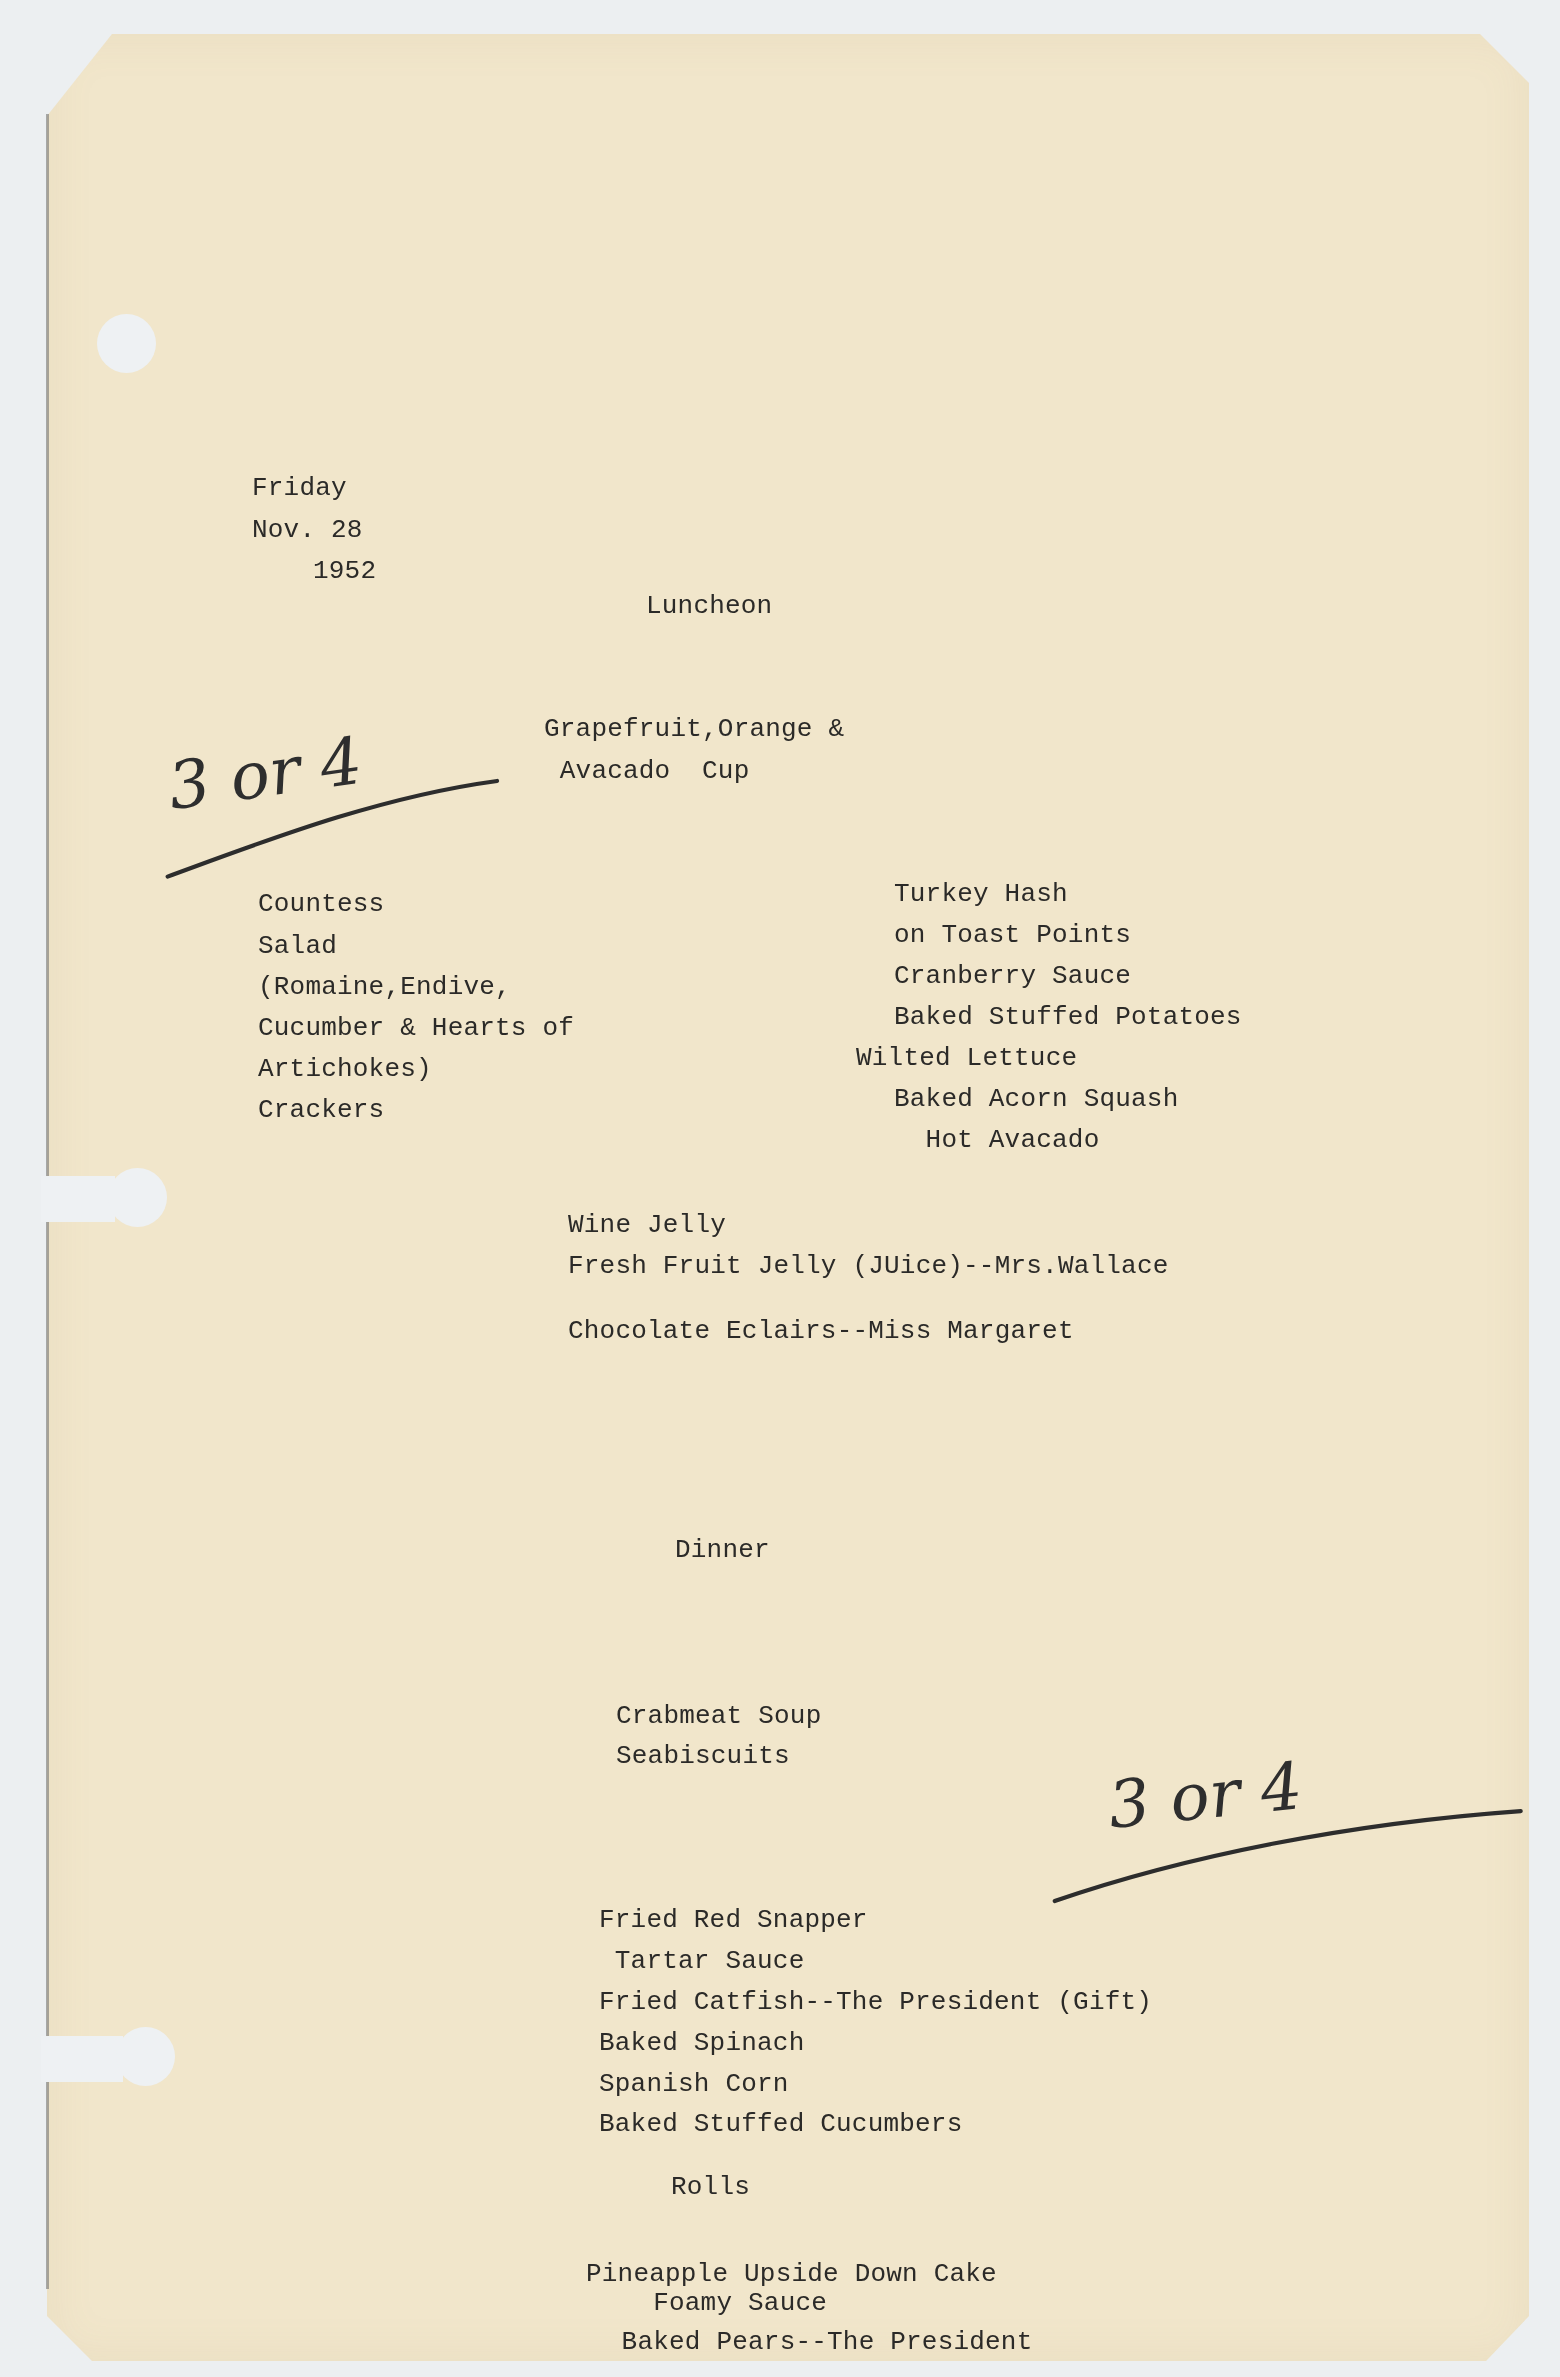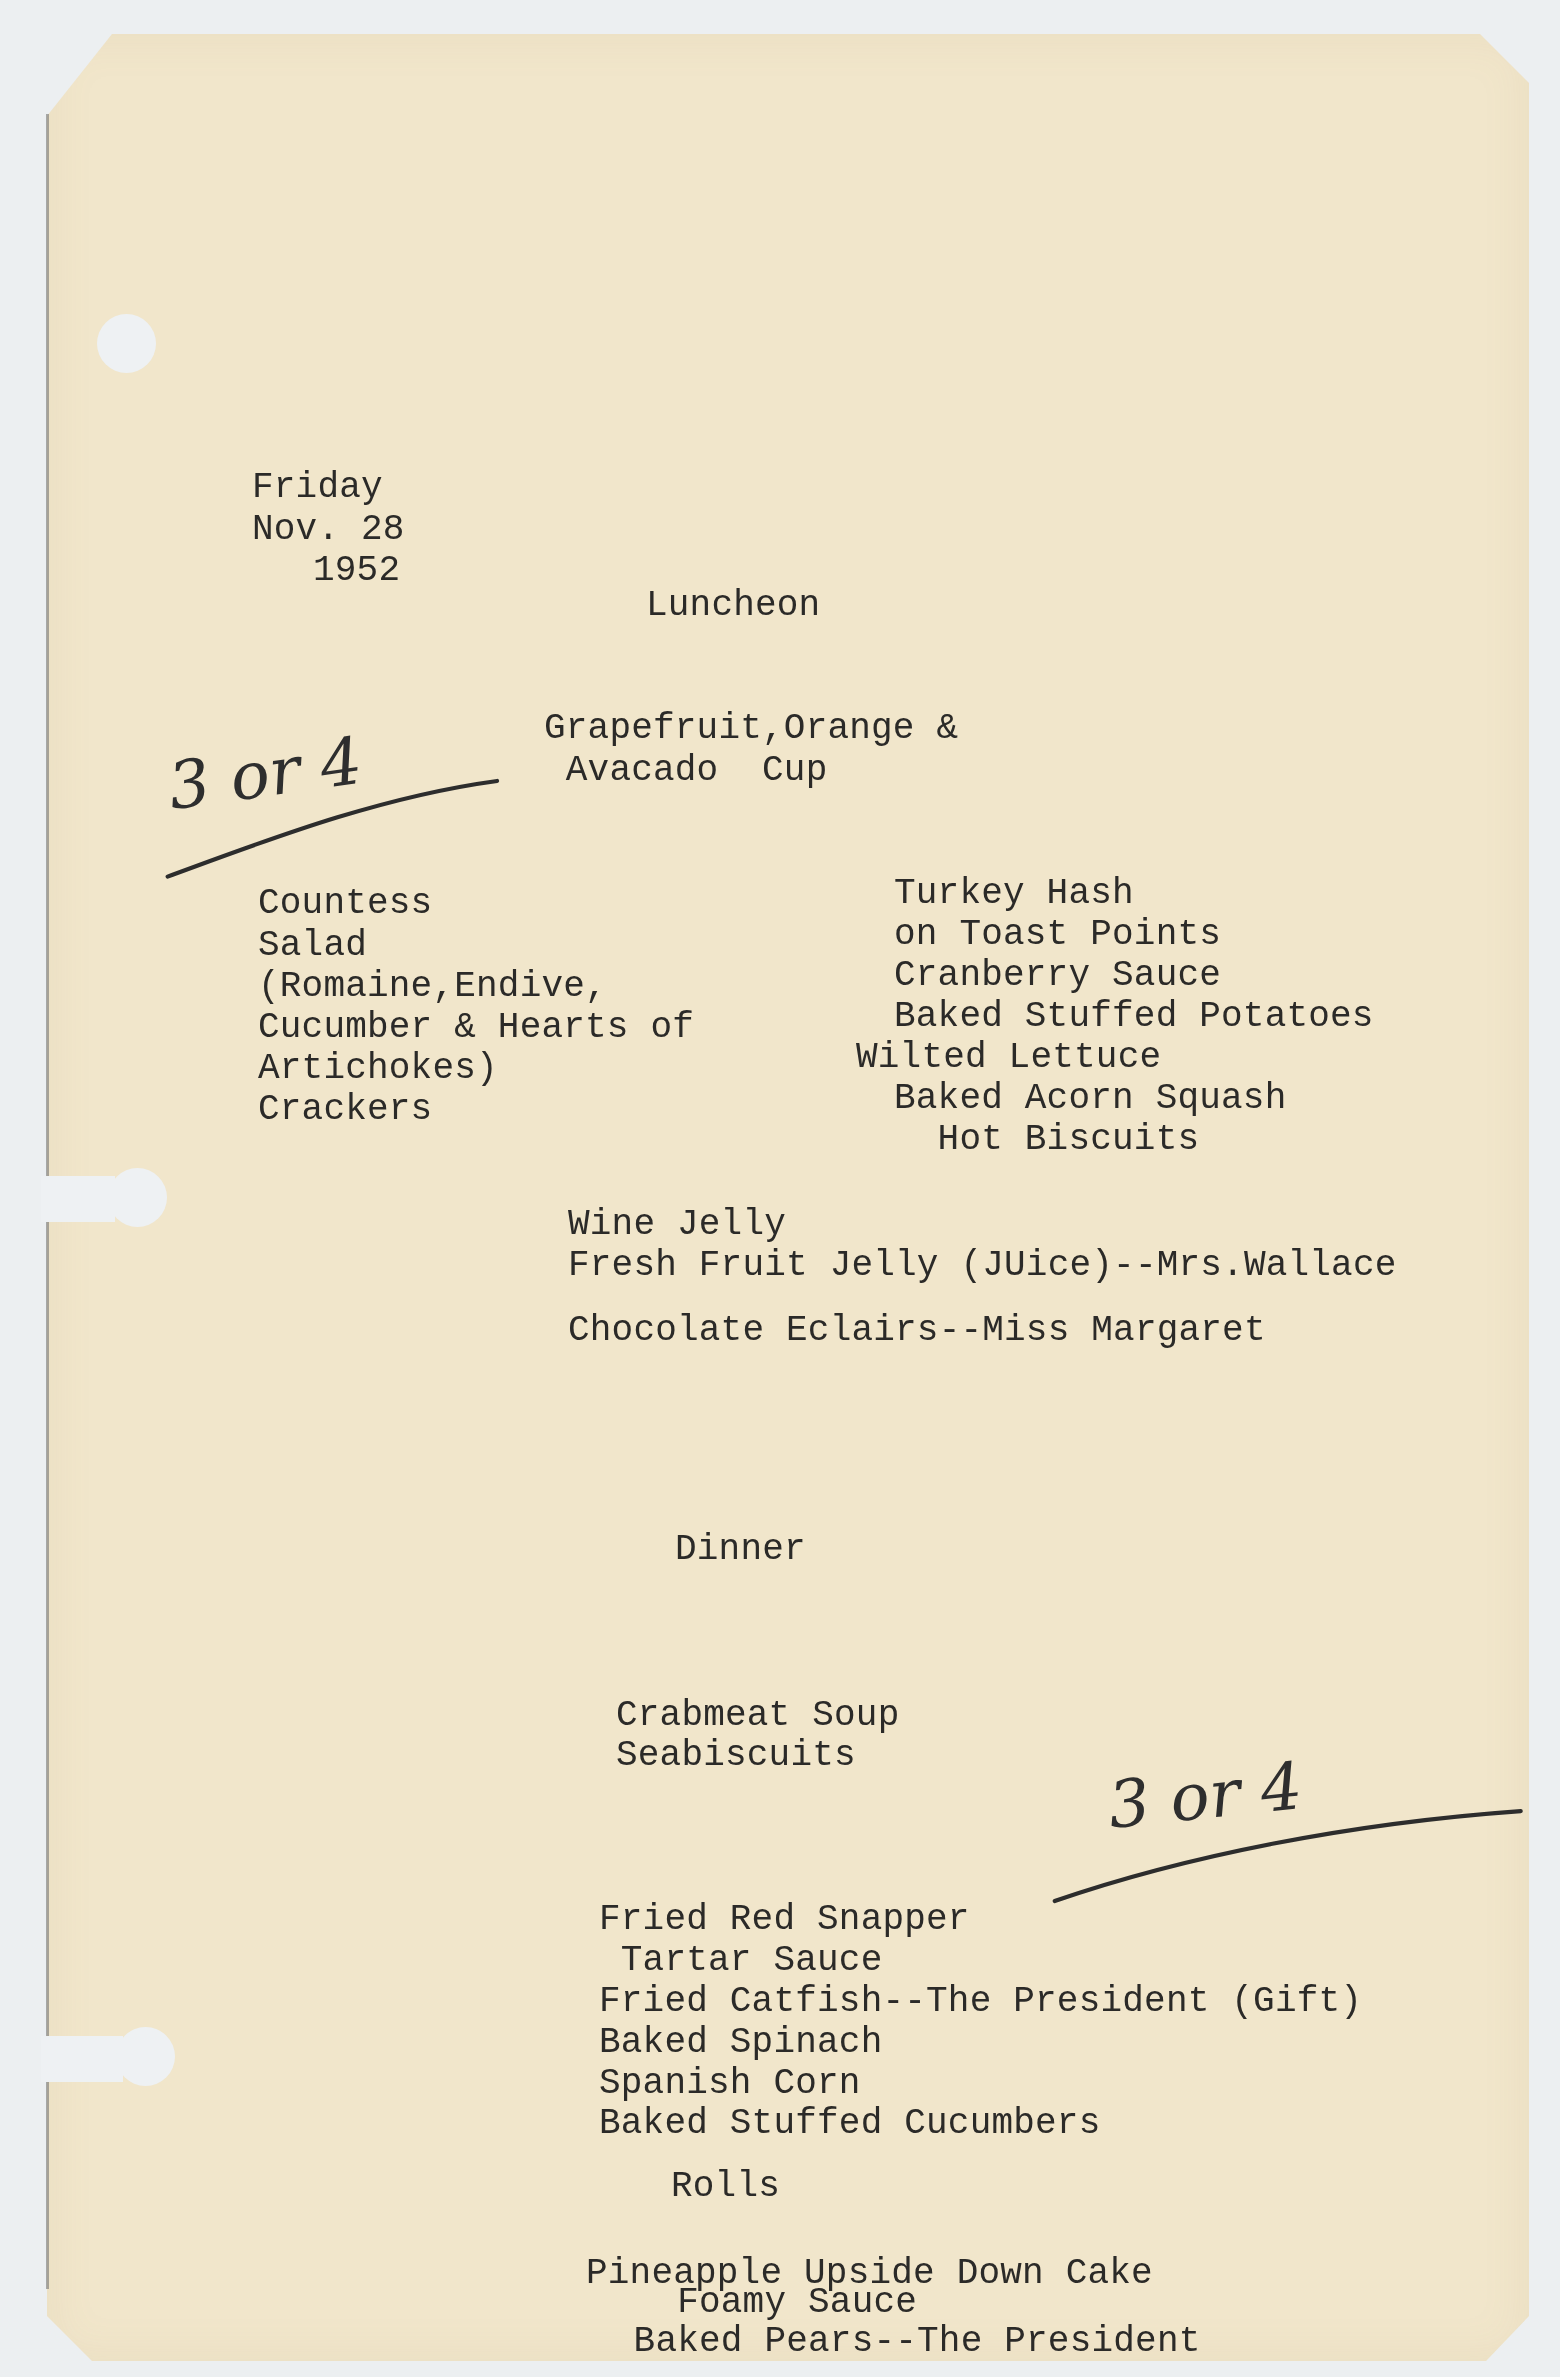--- a/index.html
+++ b/index.html
@@ -19,21 +19,21 @@
   }
   .hole {
     position:absolute; width:59px; height:59px; border-radius:50%;
     background:#eef1f3;
   }
   .hole-slot {
     position:absolute; height:49px; background:#eef1f3;
   }
   .typed {
     position:absolute; font-family:"Liberation Mono", "DejaVu Sans Mono", monospace;
-    font-size:36px; line-height:42px; color:#2b2a28; white-space:pre;
+    font-size:26px; line-height:42px; color:#2b2a28; white-space:pre;
     letter-spacing:0.2px;
   }
   .hand {
     position:absolute; font-family:"DejaVu Serif", serif; font-style:italic;
     font-size:65px; color:#2e2e2e; white-space:pre;
   }
   .stroke-svg { position:absolute; left:0; top:0; }
 </style>
 </head>
 <body>
@@ -69,21 +69,21 @@
   <div class="typed" style="left:258px; top:1089px;">Crackers</div>
 </div>
 
 <div>
   <div class="typed" style="left:894px; top:873px;">Turkey Hash</div>
   <div class="typed" style="left:894px; top:914px;">on Toast Points</div>
   <div class="typed" style="left:894px; top:955px;">Cranberry Sauce</div>
   <div class="typed" style="left:894px; top:996px;">Baked Stuffed Potatoes</div>
   <div class="typed" style="left:856px; top:1037px;">Wilted Lettuce</div>
   <div class="typed" style="left:894px; top:1078px;">Baked Acorn Squash</div>
-  <div class="typed" style="left:894px; top:1119px;">  Hot Biscuits</div>
+  <div class="typed" style="left:894px; top:1119px;">  Hot Avacado</div>
 </div>
 
 <div>
   <div class="typed" style="left:568px; top:1204px;">Wine Jelly</div>
   <div class="typed" style="left:568px; top:1245px;">Fresh Fruit Jelly (JUice)--Mrs.Wallace</div>
   <div class="typed" style="left:568px; top:1286px;margin-top:24px;">Chocolate Eclairs--Miss Margaret</div>
 </div>
 
 <div class="typed" style="left:675px; top:1529px;">Dinner</div>
 

